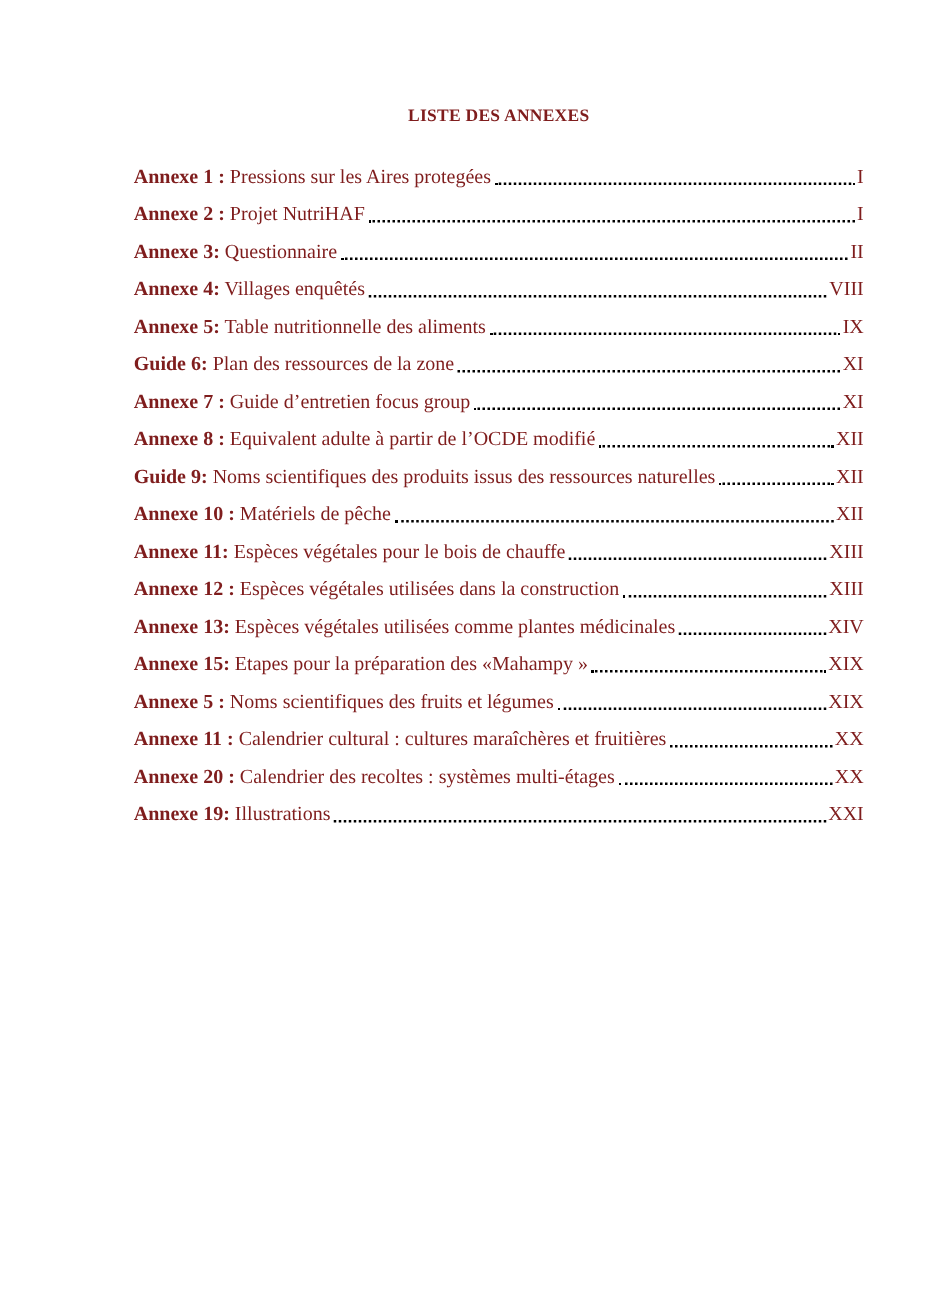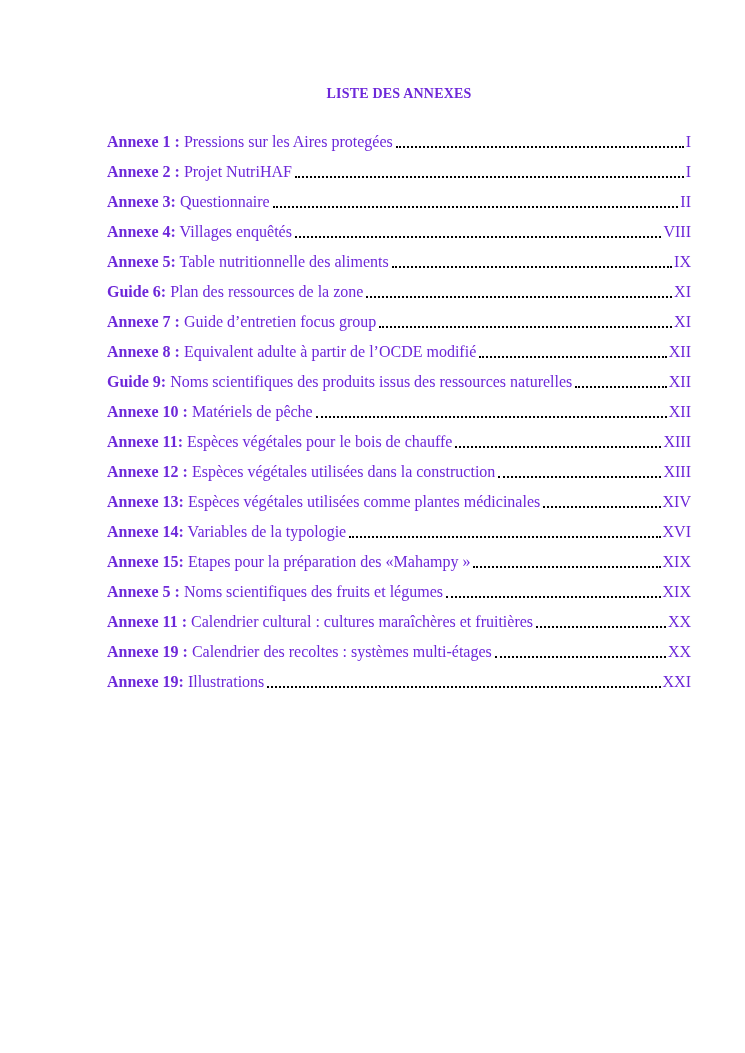--- a/index.html
+++ b/index.html
@@ -5,21 +5,21 @@
   html, body {
     margin: 0;
     padding: 0;
     background: #ffffff;
   }
   .page {
     width: 745px;
     height: 1053px;
     box-sizing: border-box;
     background: #ffffff;
-    color: #6d28d9;
+    color: #7f1d1d;
     font-family: "Liberation Serif", "DejaVu Serif", serif;
     padding: 86px 54px 0 107px;
     overflow: hidden;
   }
   .title {
     margin: 0 0 25px 0;
     text-align: center;
     font-size: 14px;
     font-weight: bold;
     letter-spacing: 0.2px;
@@ -131,46 +131,41 @@
     <span class="leader"></span>
     <span class="page-num">XIII</span>
   </div>
 
   <div class="row">
     <span class="entry-text"><span class="b">Annexe 13:</span><span class="t"> Espèces végétales utilisées comme plantes médicinales</span></span>
     <span class="leader"></span>
     <span class="page-num">XIV</span>
   </div>
 
-  <div class="row">
-    <span class="entry-text"><span class="b">Annexe 14:</span><span class="t"> Variables de la typologie</span></span>
-    <span class="leader"></span>
-    <span class="page-num">XVI</span>
-  </div>
 
   <div class="row">
     <span class="entry-text"><span class="b">Annexe 15:</span><span class="t"> Etapes pour la préparation des «Mahampy »</span></span>
     <span class="leader"></span>
     <span class="page-num">XIX</span>
   </div>
 
   <div class="row">
     <span class="entry-text"><span class="b">Annexe 5 :</span><span class="t"> Noms scientifiques des fruits et légumes</span></span>
     <span class="leader"></span>
     <span class="page-num">XIX</span>
   </div>
 
   <div class="row">
     <span class="entry-text"><span class="b">Annexe 11 :</span><span class="t"> Calendrier cultural : cultures maraîchères et fruitières</span></span>
     <span class="leader"></span>
     <span class="page-num">XX</span>
   </div>
 
   <div class="row">
-    <span class="entry-text"><span class="b">Annexe 19 :</span><span class="t"> Calendrier des recoltes : systèmes multi-étages</span></span>
+    <span class="entry-text"><span class="b">Annexe 20 :</span><span class="t"> Calendrier des recoltes : systèmes multi-étages</span></span>
     <span class="leader"></span>
     <span class="page-num">XX</span>
   </div>
 
   <div class="row">
     <span class="entry-text"><span class="b">Annexe 19:</span><span class="t"> Illustrations</span></span>
     <span class="leader"></span>
     <span class="page-num">XXI</span>
   </div>
 </div>

